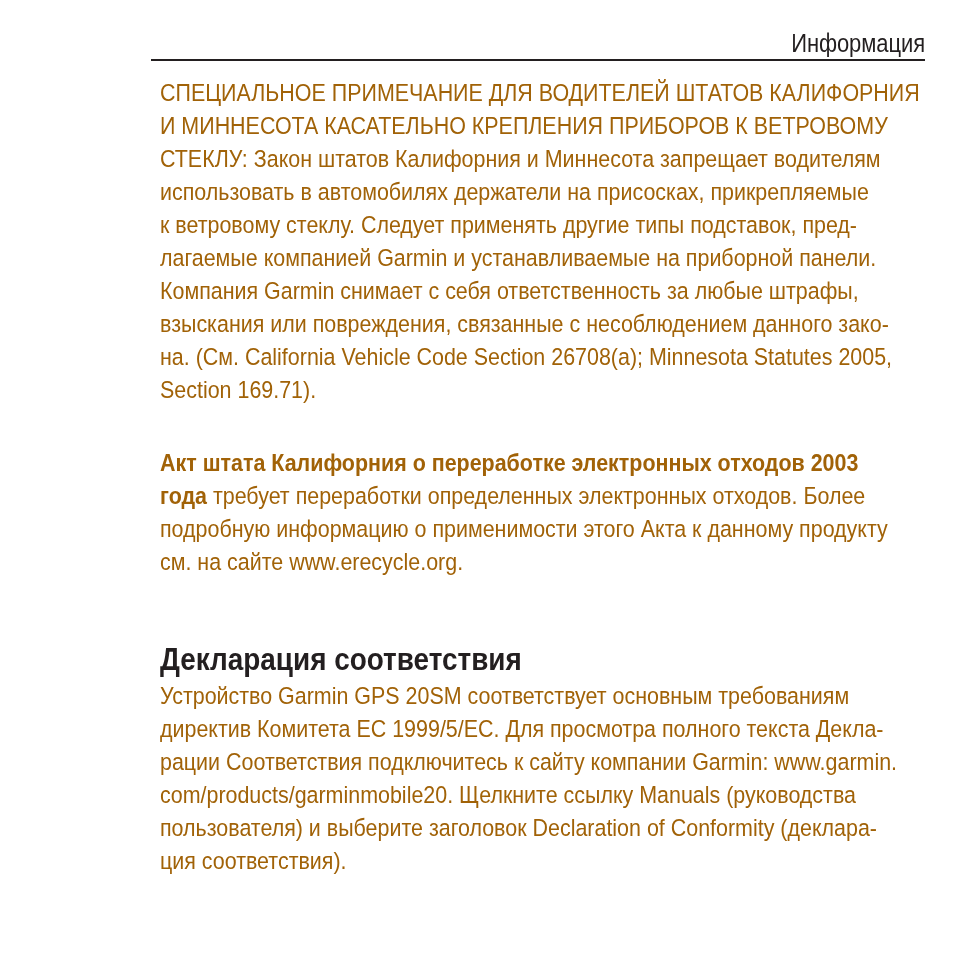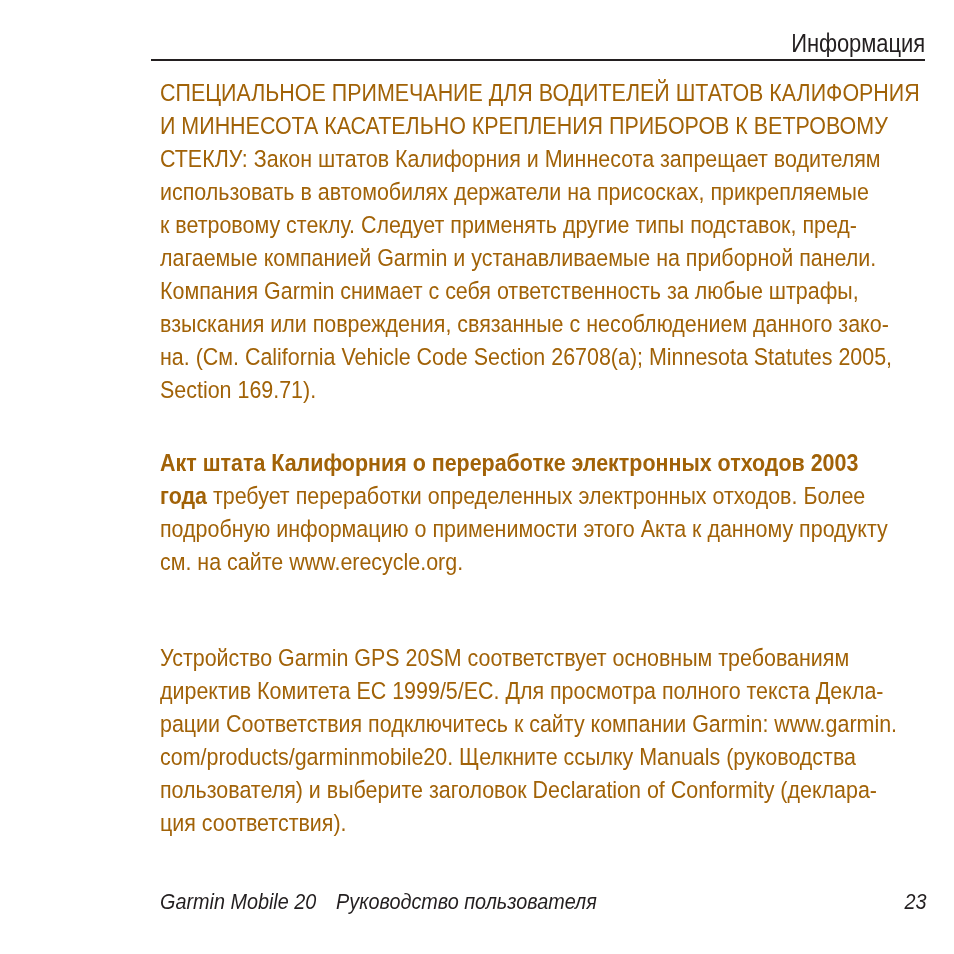--- a/index.html
+++ b/index.html
@@ -152,32 +152,29 @@
 
     <div class="para">
       <span class="ln"><b class="strong">Акт штата Калифорния о переработке электронных отходов 2003</b></span>
       <span class="ln"><b class="strong">года</b><span> требует переработки определенных электронных отходов. Более</span></span>
       <span class="ln">подробную информацию о применимости этого Акта к данному продукту</span>
       <span class="ln">см. на сайте www.erecycle.org.</span>
     </div>
 
     <div class="gap-heading"></div>
 
+    <div class="section-heading">
+      <span class="ln">Декларация соответствия</span>
+    </div>
 
     <div class="para">
       <span class="ln">Устройство Garmin GPS 20SM соответствует основным требованиям</span>
       <span class="ln">директив Комитета ЕС 1999/5/EC. Для просмотра полного текста Декла-</span>
       <span class="ln">рации Соответствия подключитесь к сайту компании Garmin: www.garmin.</span>
       <span class="ln">com/products/garminmobile20. Щелкните ссылку Manuals (руководства</span>
       <span class="ln">пользователя) и выберите заголовок Declaration of Conformity (деклара-</span>
       <span class="ln">ция соответствия).</span>
     </div>
 
   </div>
 
-  <div class="footer">
-    <div class="footer-left">
-      <span class="doc-title">Garmin Mobile 20</span><span>Руководство пользователя</span>
-    </div>
-    <div class="footer-page">23</div>
-  </div>
 
 </div>
 
 </body></html>

